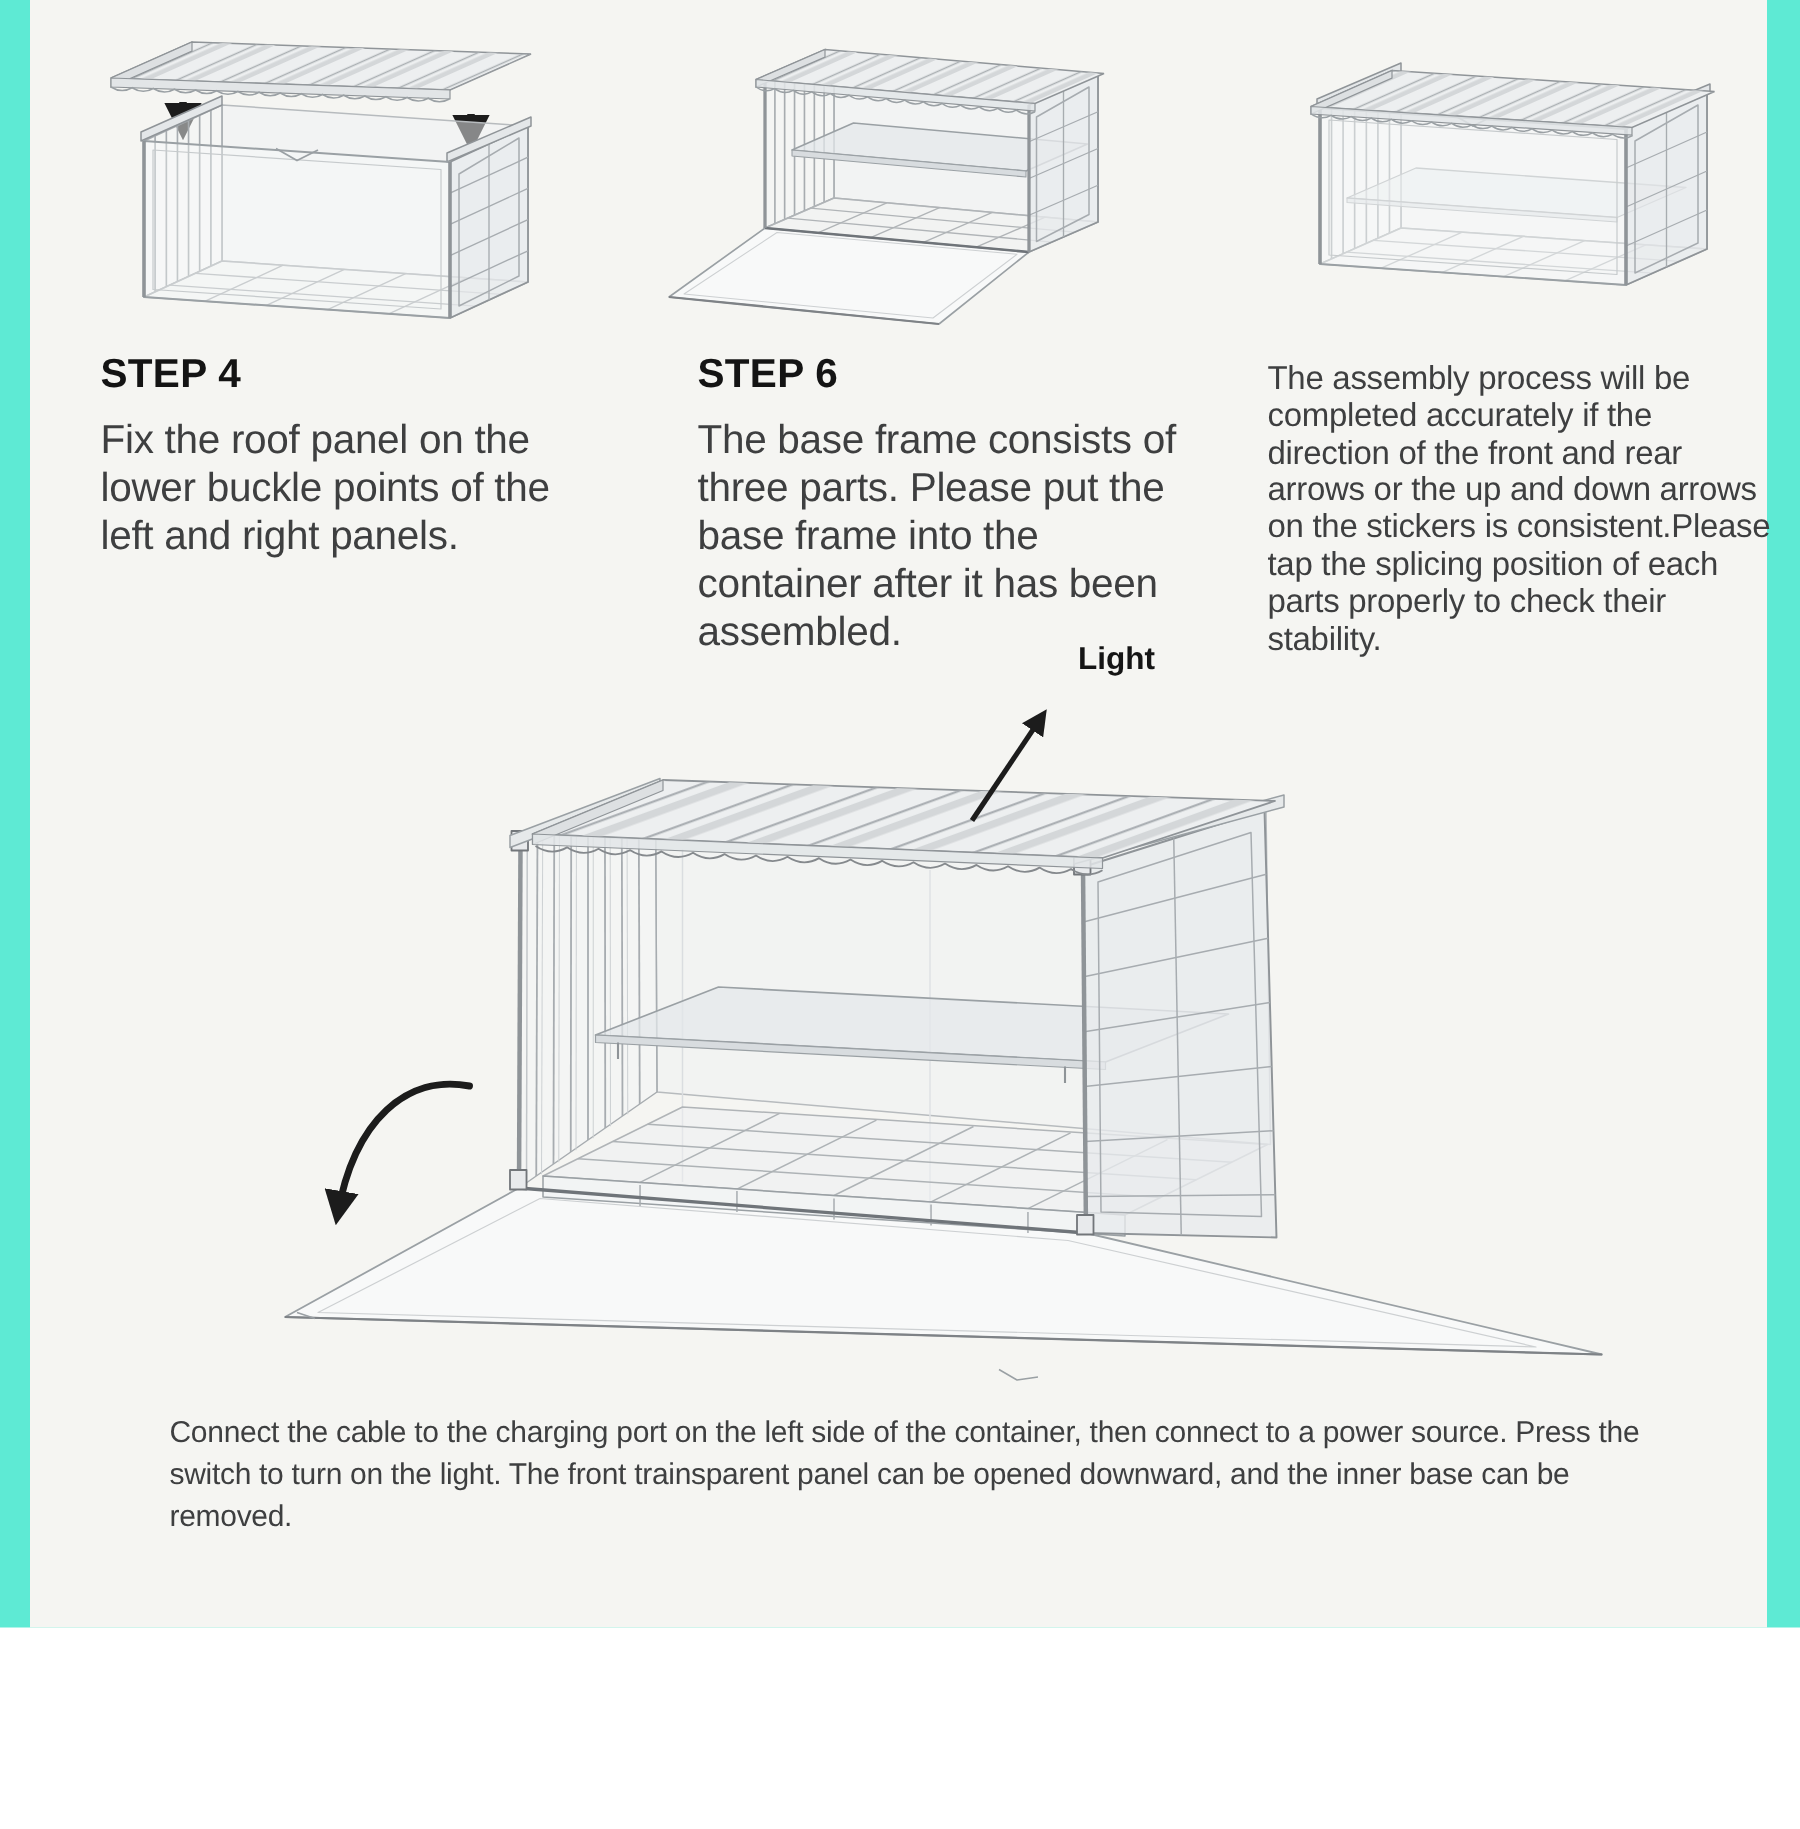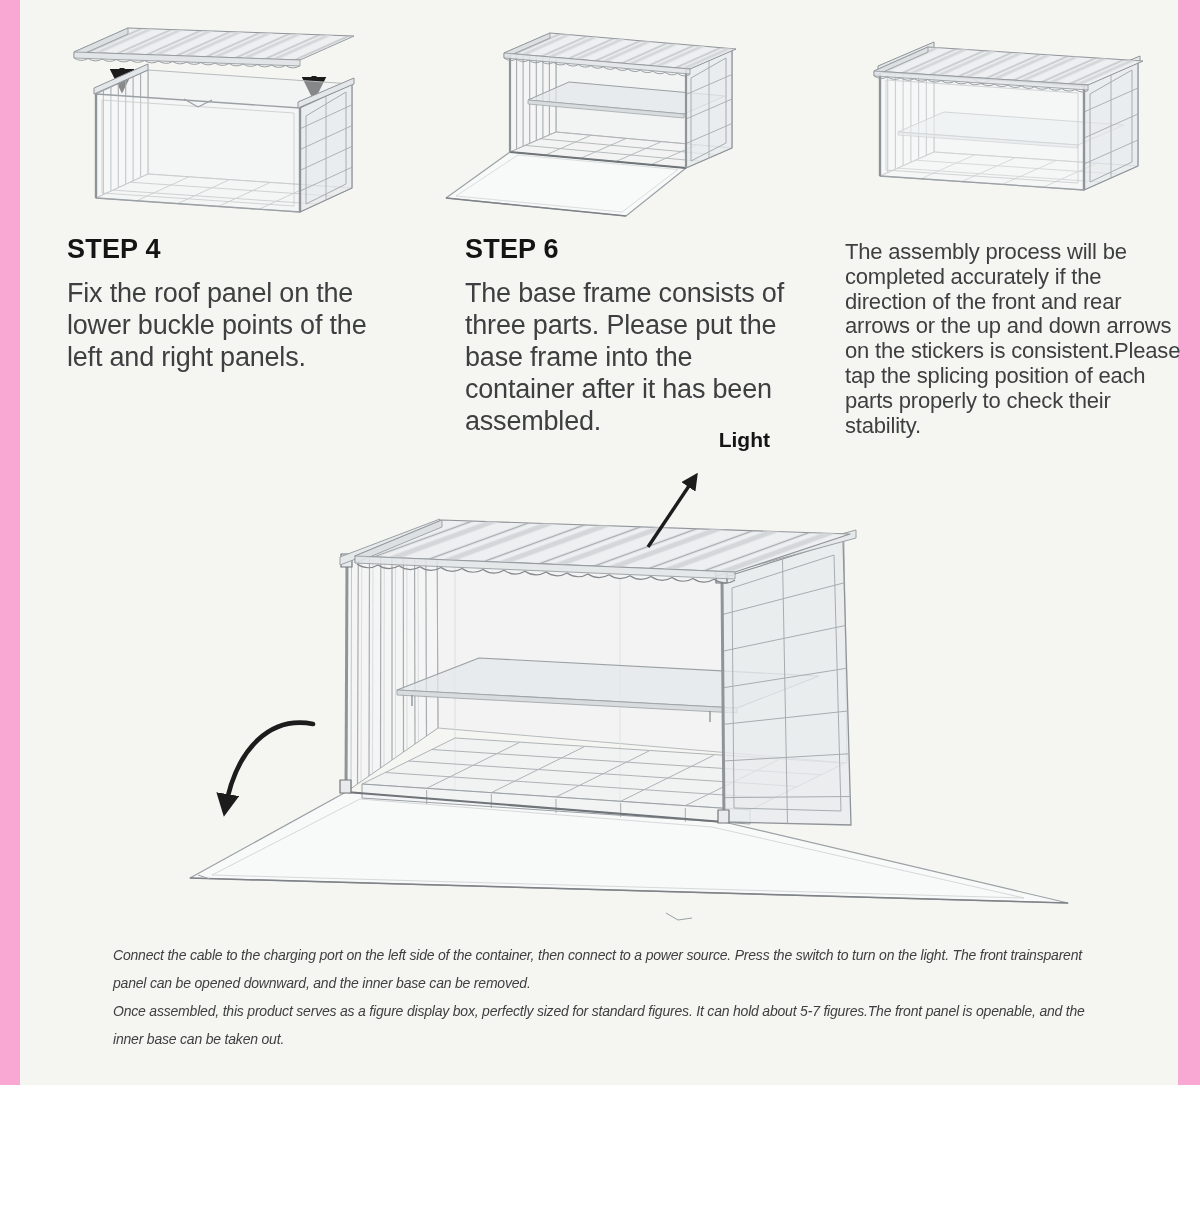--- a/index.html
+++ b/index.html
@@ -1,24 +1,24 @@
 <!DOCTYPE html>
 <html><head>
 <meta charset="utf-8">
 <style>
   html,body{margin:0;padding:0;}
   body{background:#ffffff;font-family:"Liberation Sans", sans-serif;}
-  .page{position:relative;width:1200px;height:1085px;background:#f9a8d4;overflow:hidden;}
+  .page{position:relative;width:1200px;height:1085px;background:#5eead4;overflow:hidden;}
   .panel{position:absolute;left:20px;top:0;width:1158px;height:1178px;background:#f5f5f2;}
   .abs{position:absolute;}
   .step-title{font-size:27px;font-weight:900;color:#141414;letter-spacing:.2px;line-height:30px;}
   .step-body{font-size:27px;line-height:32px;color:#3e3f40;letter-spacing:-0.2px;}
   .note-body{font-size:22px;line-height:24.8px;color:#3e3f40;letter-spacing:-0.2px;}
   .light-label{font-size:21px;font-weight:bold;color:#151515;text-align:right;}
-  .footer{font-size:14px;line-height:28px;color:#3e3f40;letter-spacing:-0.2px;font-style:italic;}
+  .footer{font-size:20px;line-height:28px;color:#3e3f40;letter-spacing:-0.2px;}
   .footer p{margin:0;}
   svg{display:block;overflow:visible;}
   .illo{pointer-events:none;}
 </style>
 </head>
 <body>
 
 <div class="page">
   <div class="panel"></div>
 
@@ -328,15 +328,14 @@
       </g>
 
       <g>
         <path d="M163 266 C 122 258, 86 288, 75 352" fill="none" stroke="#1c1c1c" stroke-width="4.6" stroke-linecap="round" marker-end="url(#ah)"></path>
       </g>
     </g>
   </svg>
 
   <div class="abs footer" style="left:113px;top:941px;width:1000px">
     <p>Connect the cable to the charging port on the left side of the container, then connect to a power source. Press the switch to turn on the light. The front trainsparent panel can be opened downward, and the inner base can be removed.</p>
-    <p>Once assembled, this product serves as a figure display box, perfectly sized for standard figures. It can hold about 5-7 figures.The front panel is openable, and the inner base can be taken out.</p>
   </div>
 </div>
 
 </body></html>

